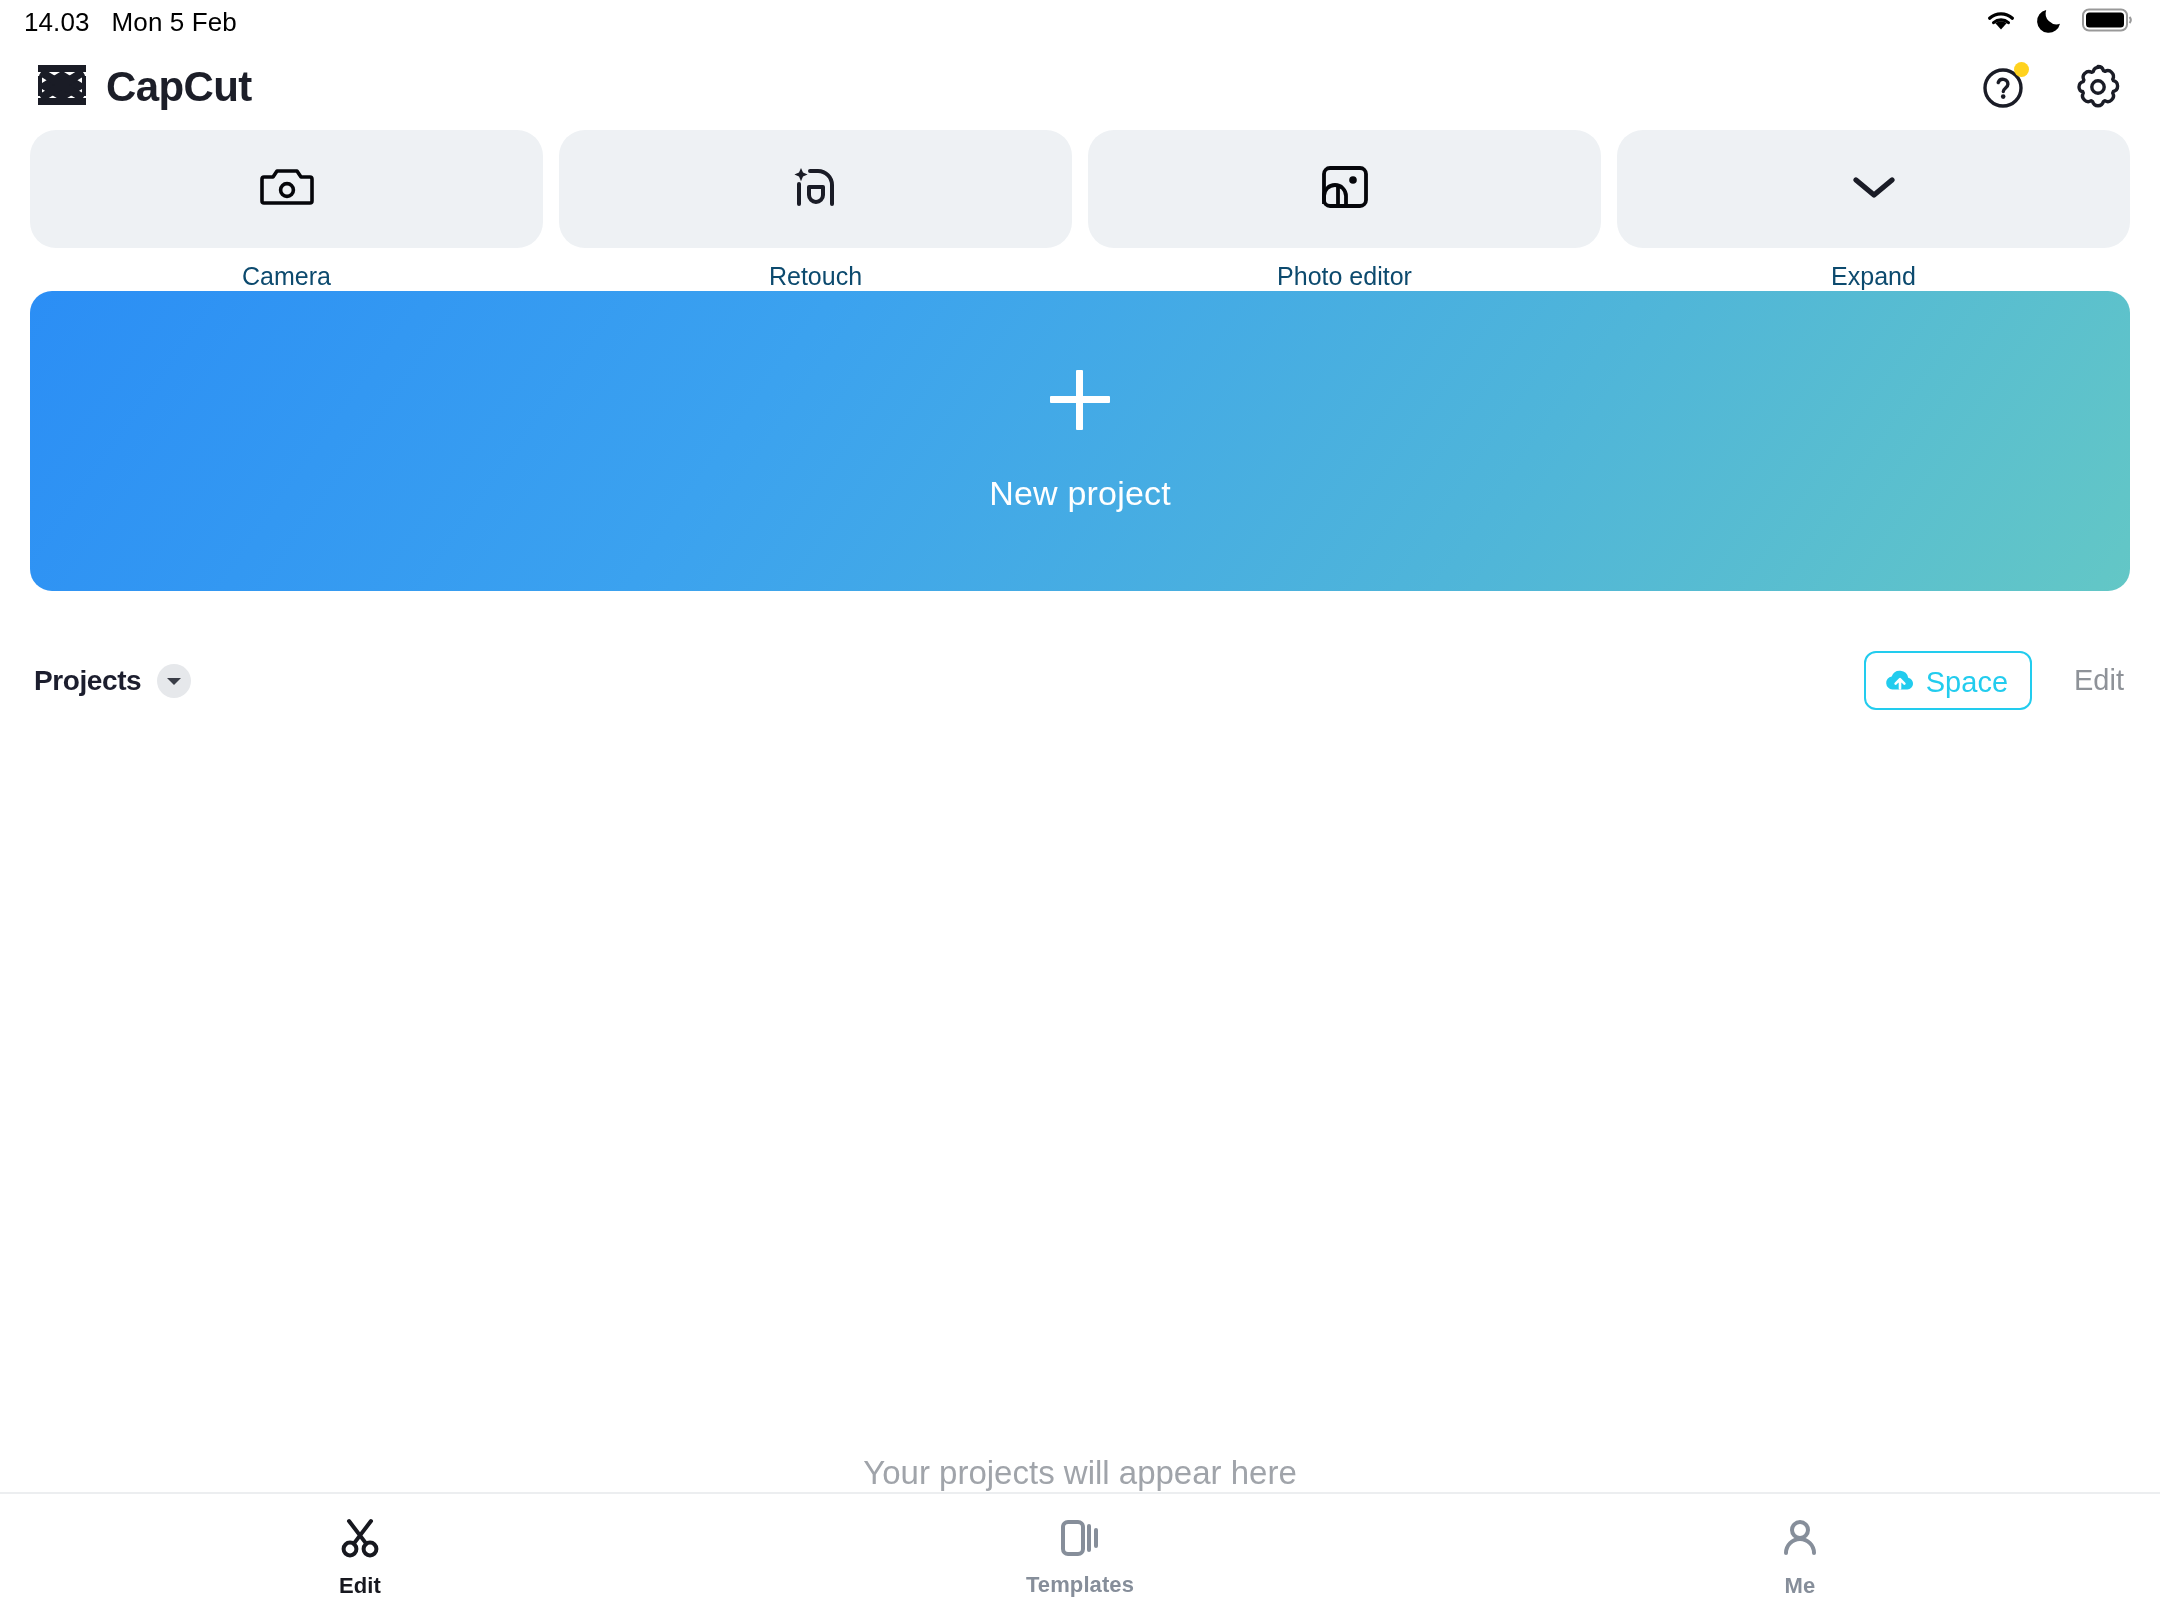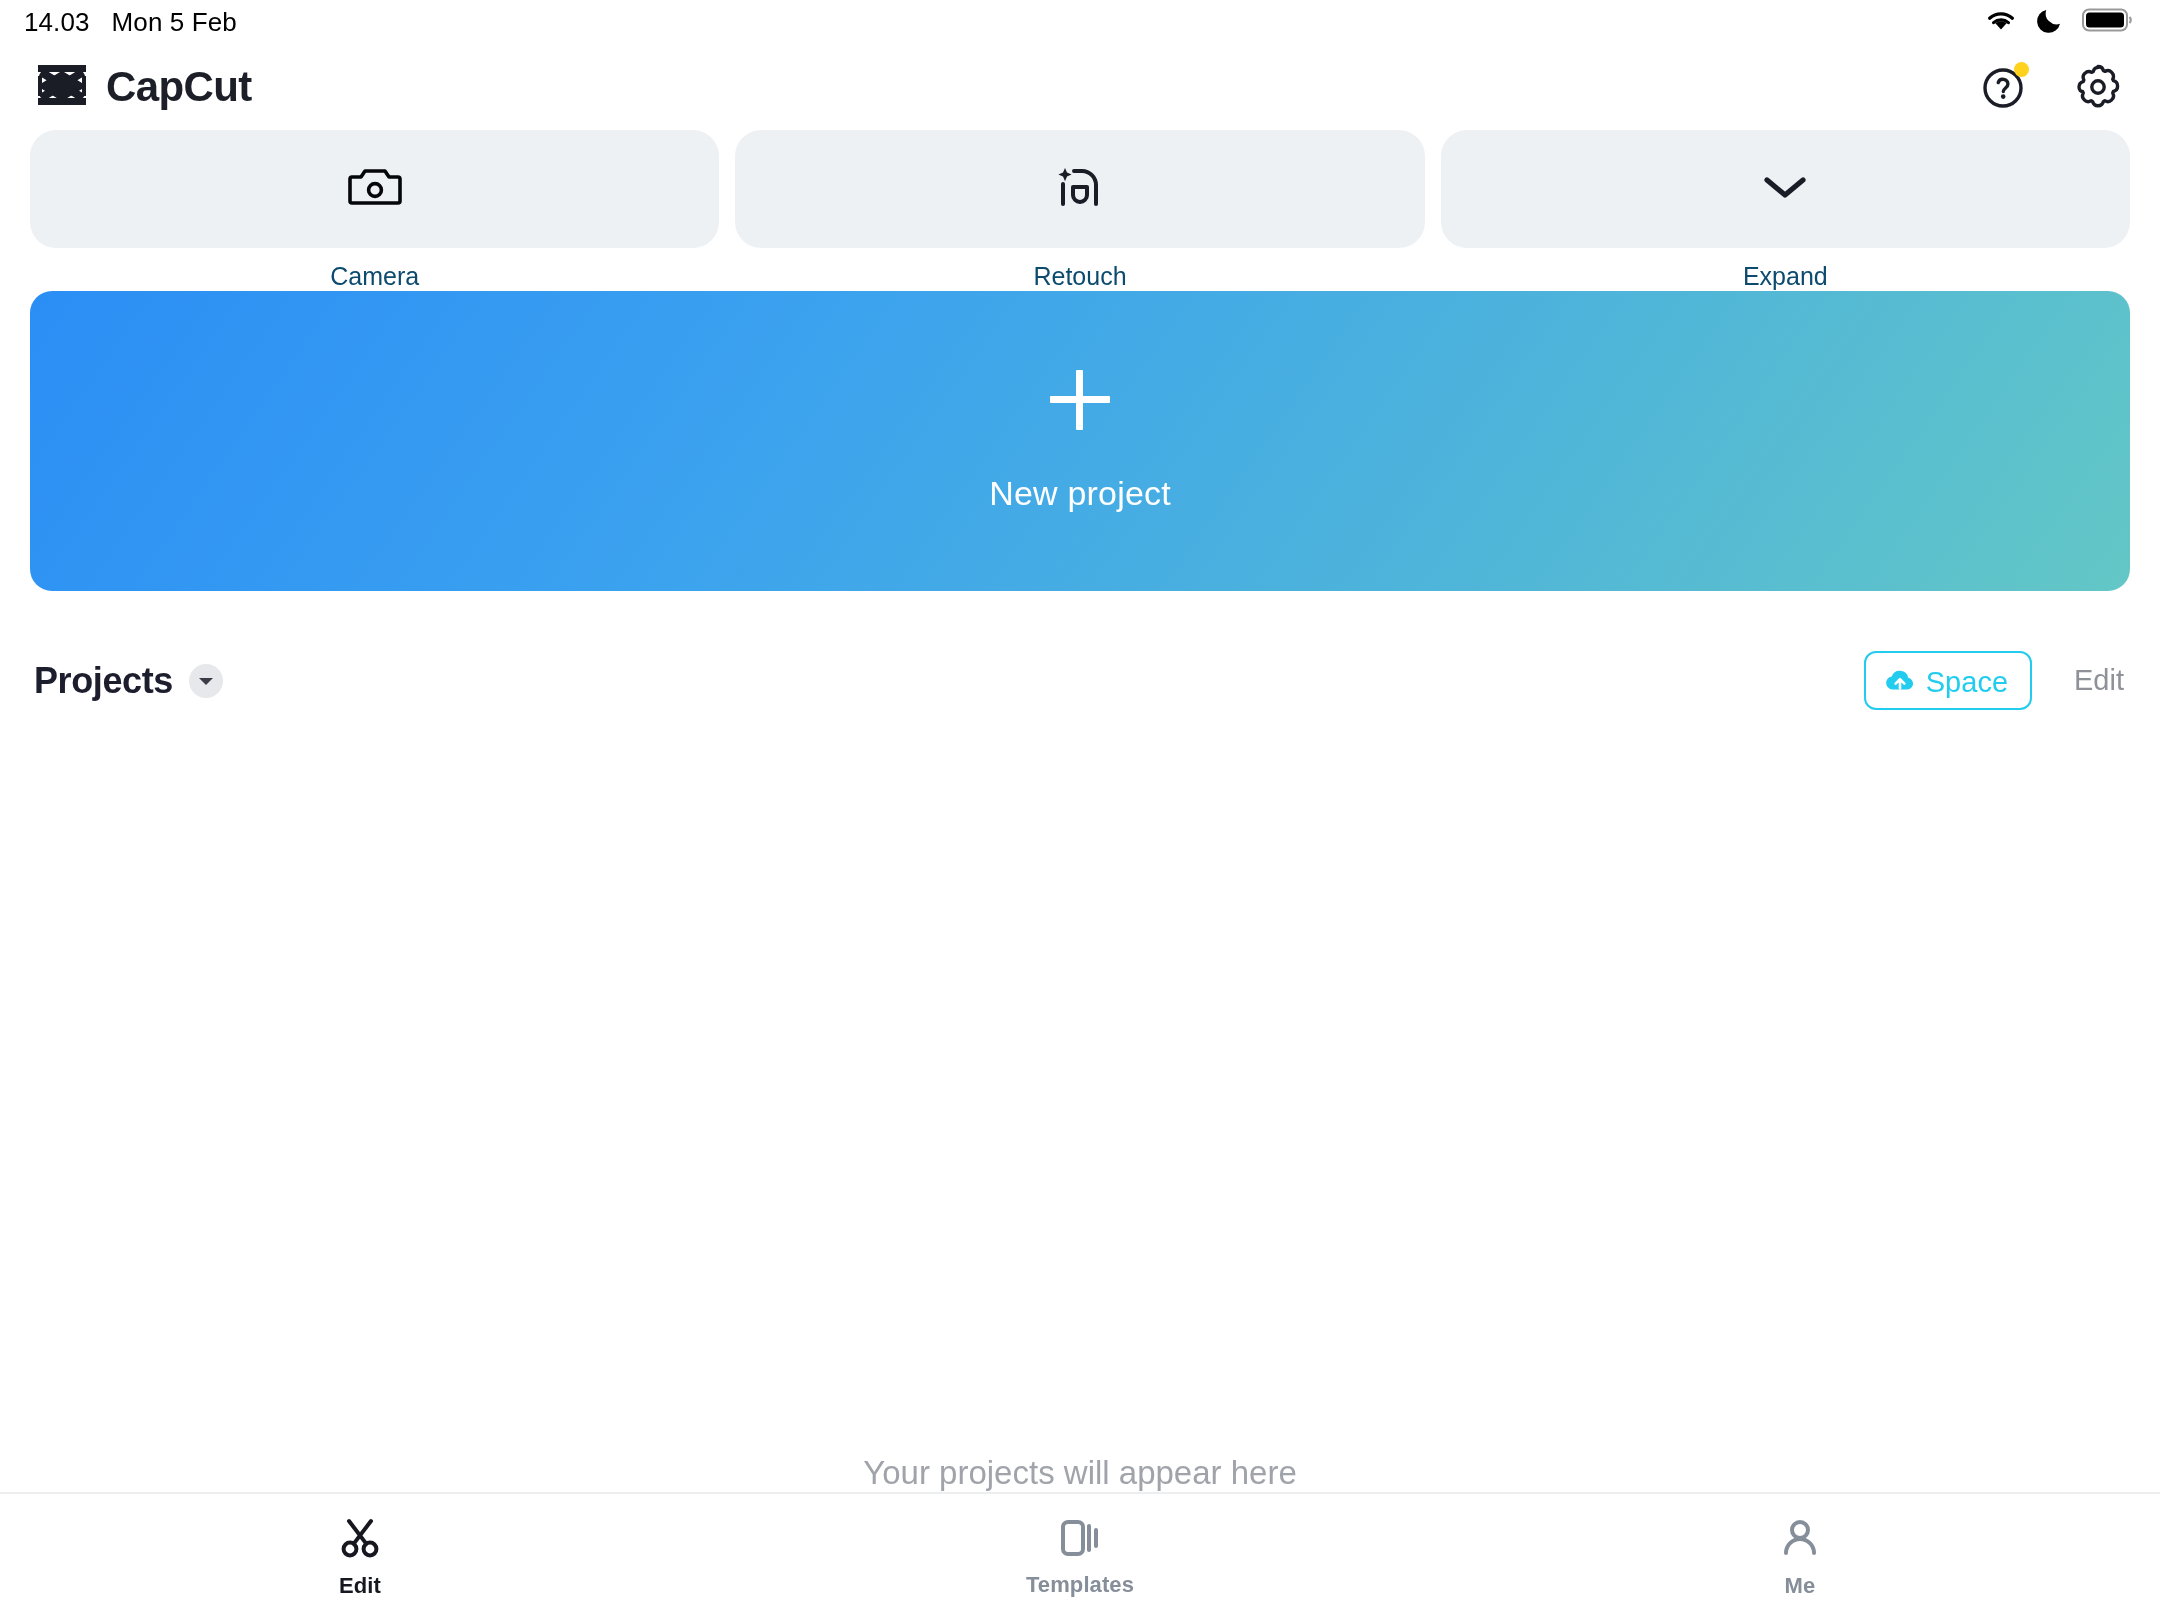--- a/index.html
+++ b/index.html
@@ -83,21 +83,21 @@
   .plus::after { top: 0; left: 26px; height: 60px; width: 7px; }
   .banner-label { font-size: 34px; color: #fff; font-weight: 500; letter-spacing: .2px; }
 
   
   .projects-row {
     flex: 0 0 95px;
     display: flex; align-items: center; justify-content: space-between;
     padding: 0 36px 0 34px; margin-top: 42px;
   }
   .projects-left { display: flex; align-items: center; gap: 16px; }
-  .projects-title { font-size: 36px; font-weight: 700; color: #1c1e2e; letter-spacing: -.4px; }
+  .projects-title { font-size: 28px; font-weight: 700; color: #1c1e2e; letter-spacing: -.4px; }
   .caret-circle {
     width: 34px; height: 34px; border-radius: 50%; background: #e6e8eb;
     display: flex; align-items: center; justify-content: center;
   }
   .projects-right { display: flex; align-items: center; gap: 42px; }
   .space-btn {
     display: flex; align-items: center; gap: 10px;
     padding: 13px 22px 9px 18px;
     border: 2px solid #22ccee; border-radius: 12px;
     background: #fff;
@@ -207,20 +207,33 @@
             <path d="M9 22v20" stroke="#1a1c26" stroke-width="4" stroke-linecap="round"></path>
             <path d="M20 9h8a14 14 0 0 1 14 14v19" stroke="#1a1c26" stroke-width="4" fill="none" stroke-linecap="round"></path>
             <path d="M19 25h14v8a7 7 0 0 1-14 0Z" fill="none" stroke="#1a1c26" stroke-width="4" stroke-linejoin="round"></path>
             <path d="M11 6l2 4.6 4.6 2-4.6 2-2 4.6-2-4.6-4.6-2 4.6-2Z" fill="#1a1c26"></path>
           </svg>
         </span>
       </div>
       <div class="tool-label">Retouch</div>
     </div>
 
+    <div class="tool">
+      <div class="tool-tile">
+        <span>
+          <svg width="50" height="50" viewBox="0 0 50 50">
+            <rect x="4" y="6" width="42" height="38" rx="6" fill="none" stroke="#05060a" stroke-width="3.8"></rect>
+            <circle cx="33" cy="18" r="3.8" fill="#05060a"></circle>
+            <path d="M4 42v-8a11 11 0 0 1 11-11 11 11 0 0 1 11 11v8" fill="none" stroke="#05060a" stroke-width="3.8" stroke-linejoin="round"></path>
+            <path d="M18 23v21" stroke="#05060a" stroke-width="3.8"></path>
+          </svg>
+        </span>
+      </div>
+      <div class="tool-label">Photo editor</div>
+    </div>
 
 
     <div class="tool">
       <div class="tool-tile">
         <span>
           <svg width="46" height="30" viewBox="0 0 46 30">
             <path d="M5 8 L23 23 L41 8" fill="none" stroke="#1a1c26" stroke-width="5.2" stroke-linecap="round" stroke-linejoin="round"></path>
           </svg>
         </span>
       </div>

